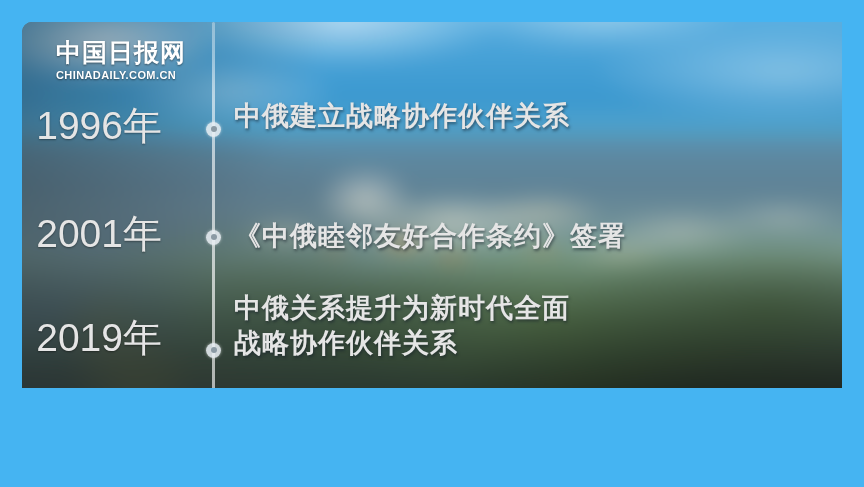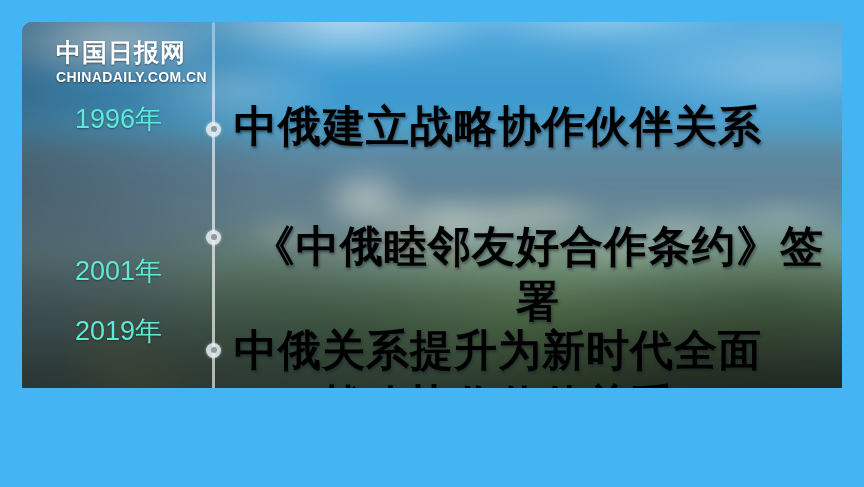--- a/index.html
+++ b/index.html
@@ -176,21 +176,21 @@
     letter-spacing: 1px;
     color: #ffffff;
     text-shadow: 0 1px 2px rgba(0,0,0,.45);
     line-height: 1.05;
     white-space: nowrap;
   }
   .logo-en {
     margin-top: 3px;
     font-family: "Liberation Sans", sans-serif;
     font-weight: 700;
-    font-size: 14px;
+    font-size: 11px;
     letter-spacing: .4px;
     color: #ffffff;
     text-shadow: 0 1px 2px rgba(0,0,0,.5);
     white-space: nowrap;
   }
 
   
   .row {
     position: absolute;
     left: 0;
@@ -200,47 +200,46 @@
   }
   .year {
     position: absolute;
     right: 645px;           
     width: 190px;
     text-align: right;
     padding-right: 35px;
     box-sizing: border-box;
     font-family: "Liberation Sans", "DejaVu Sans", sans-serif;
     font-weight: 400;
-    font-size: 27px;
+    font-size: 39px;
     line-height: 1;
-    color: #5eead4;
+    color: #e5e5e5;
     white-space: nowrap;
     text-shadow: 0 1px 2px rgba(0,0,0,.38);
   }
   .event {
     position: absolute;
     left: 212px;
     font-family: "DejaVu Sans", "Liberation Sans", sans-serif;
     font-weight: 700;
-    font-size: 43px;
+    font-size: 27px;
     line-height: 1.28;
-    color: #000000;
+    color: #e5e5e5;
     letter-spacing: 1px;
     white-space: pre-line;
     text-shadow: 1px 2px 3px rgba(20,30,40,.55);
-    text-align: center;
   }
 
   
   .row-1 .year  { top: 84px; }
   .row-1 .event { top: 77px; }
-  .row-2 .year  { top: 192px; margin-top: 44px; }
+  .row-2 .year  { top: 192px; }
   .row-2 .event { top: 197px; }
   .row-3 .year  { top: 296px; }
-  .row-3 .event { top: 301px; }
+  .row-3 .event { top: 269px; }
 </style>
 </head>
 <body>
 
 <div class="card">
 
   <div class="stage">
 
     <div class="photo">
       <div class="ph ph-sky"></div>

